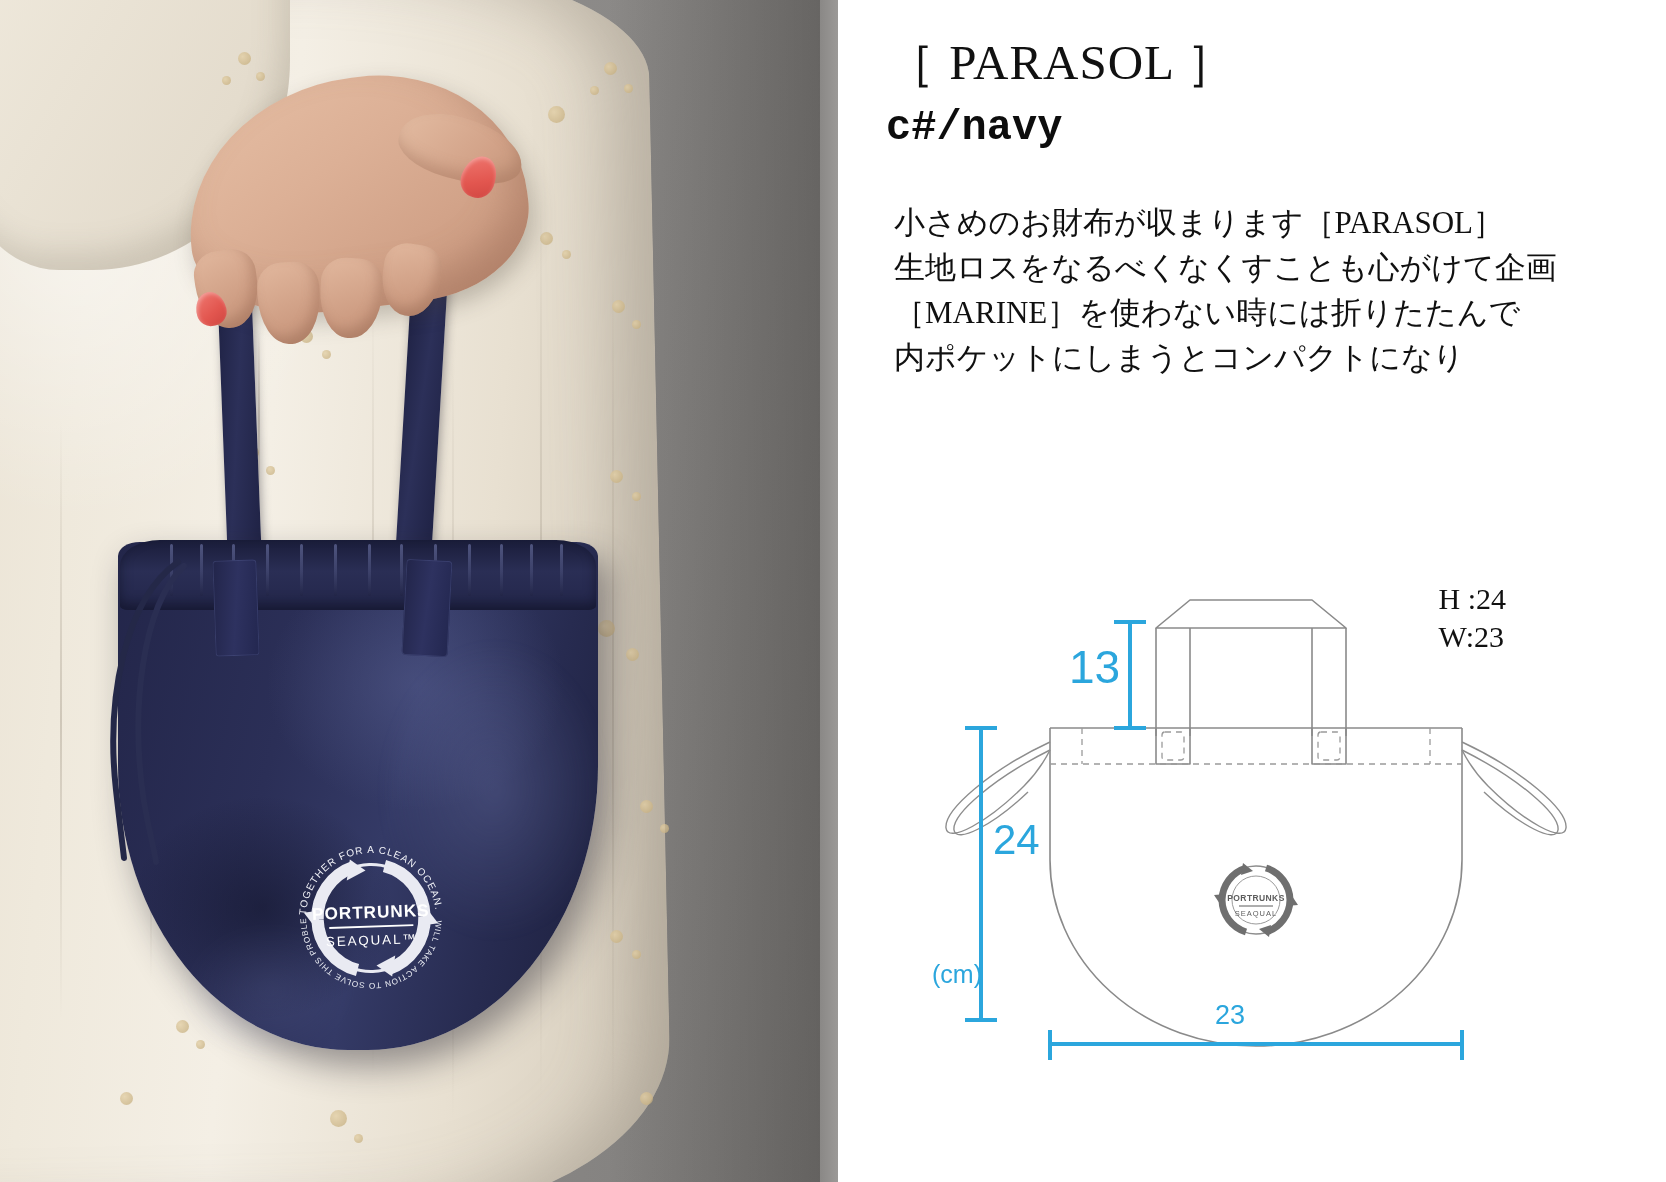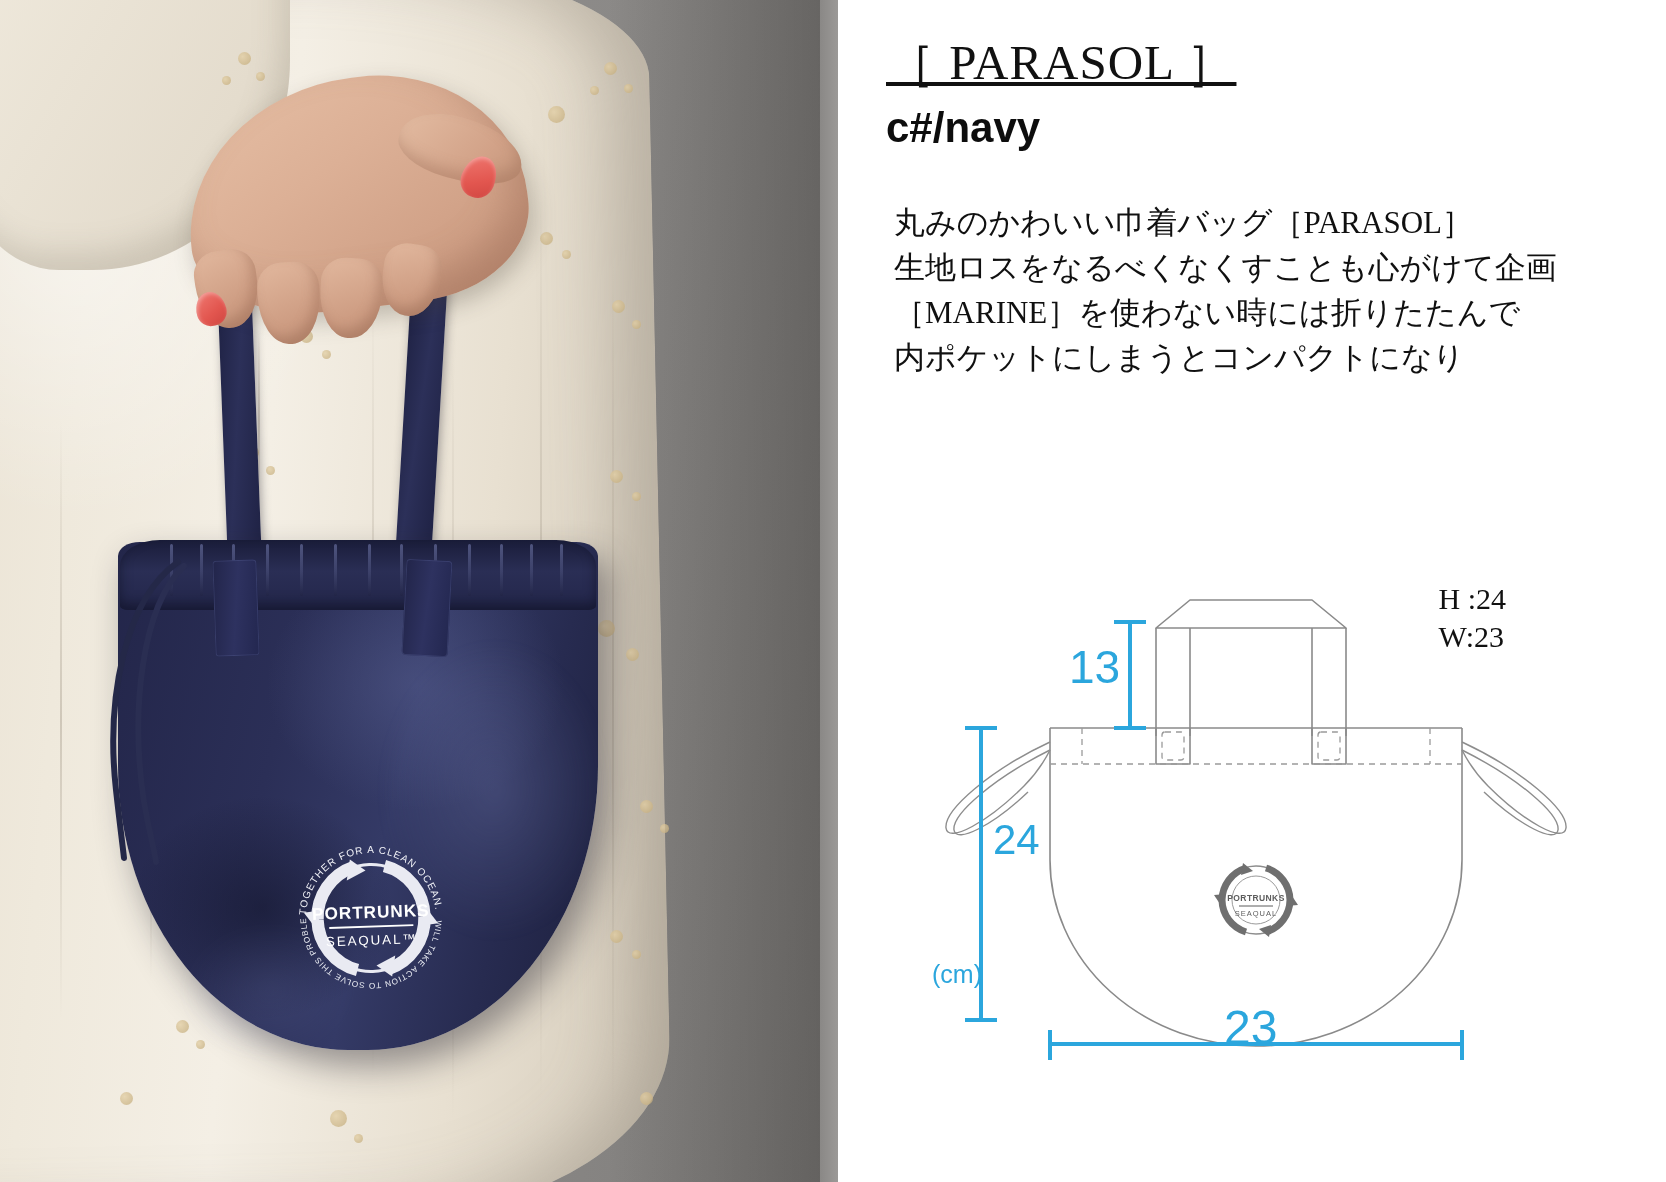--- a/index.html
+++ b/index.html
@@ -116,47 +116,47 @@
 
   
   .strip{position:absolute;right:0;top:0;width:18px;height:100%;
     background:linear-gradient(90deg,#8a8886,#9b9997);}
 
   
   .info-pane{position:relative;width:828px;height:1182px;background:#fff;}
   .title{
     position:absolute;left:48px;top:30px;
     font-size:49px;letter-spacing:1px;color:#111;white-space:nowrap;
-    font-family:"Liberation Serif", serif;font-weight:400;text-decoration:underline;
+    font-family:"Liberation Serif", serif;font-weight:400;
   }
   .subtitle{
     position:absolute;left:48px;top:104px;
     font-size:42px;color:#0d0d0d;font-weight:700;white-space:nowrap;
-    font-family:Liberation Sans, sans-serif;
+    font-family:Liberation Mono, monospace;
   }
   .desc{
     position:absolute;left:56px;top:200px;width:740px;
     font-size:31px;line-height:45px;color:#101010;
     font-family:"Liberation Serif", serif;
   }
   .desc div{white-space:nowrap;}
 
   .hw{
     position:absolute;right:160px;top:580px;
     font-size:30px;line-height:38px;color:#111;text-align:left;
     font-family:"Liberation Serif", serif;
   }
   .diagram{position:absolute;left:0;top:560px;width:828px;height:520px;}
   .dim-num{
     position:absolute;color:#2ba6dd;
     font-family:"Liberation Sans", sans-serif;font-weight:400;
   }
   #num13{left:231px;top:640px;font-size:46px;}
   #num24{left:155px;top:816px;font-size:42px;}
-  #num23{left:386px;top:1000px;font-size:48px;}
+  #num23{left:377px;top:1000px;font-size:27px;}
   #numcm{left:94px;top:960px;font-size:25px;}
 </style>
 </head>
 <body>
 
 <div class="page">
 
   <div class="photo-pane">
     <div class="wall"></div>
     <div class="wall-shadow"></div>
@@ -270,21 +270,21 @@
 
     <div class="strip"></div>
   </div>
 
   <div class="info-pane">
 
     <div class="title">［ PARASOL ］</div>
     <div class="subtitle">c#/navy</div>
 
     <div class="desc">
-      <div>丸みのかわいい巾着バッグ［PARASOL］</div>
+      <div>小さめのお財布が収まります［PARASOL］</div>
       <div>生地ロスをなるべくなくすことも心がけて企画</div>
       <div>［MARINE］を使わない時には折りたたんで</div>
       <div>内ポケットにしまうとコンパクトになり</div>
     </div>
 
     <div class="hw">
       <div>H :24</div>
       <div>W:23</div>
     </div>
 

